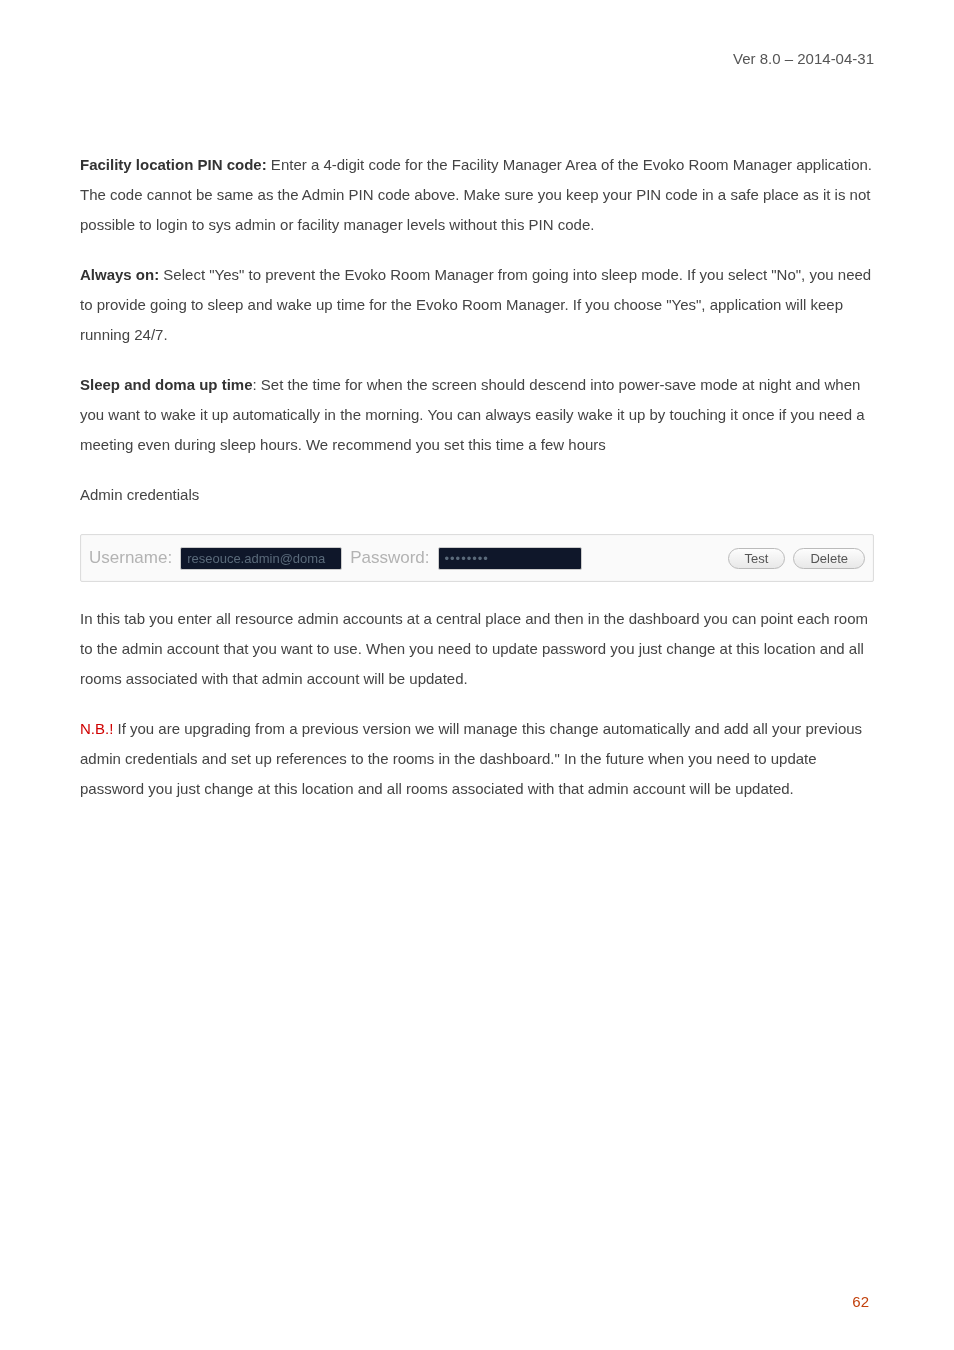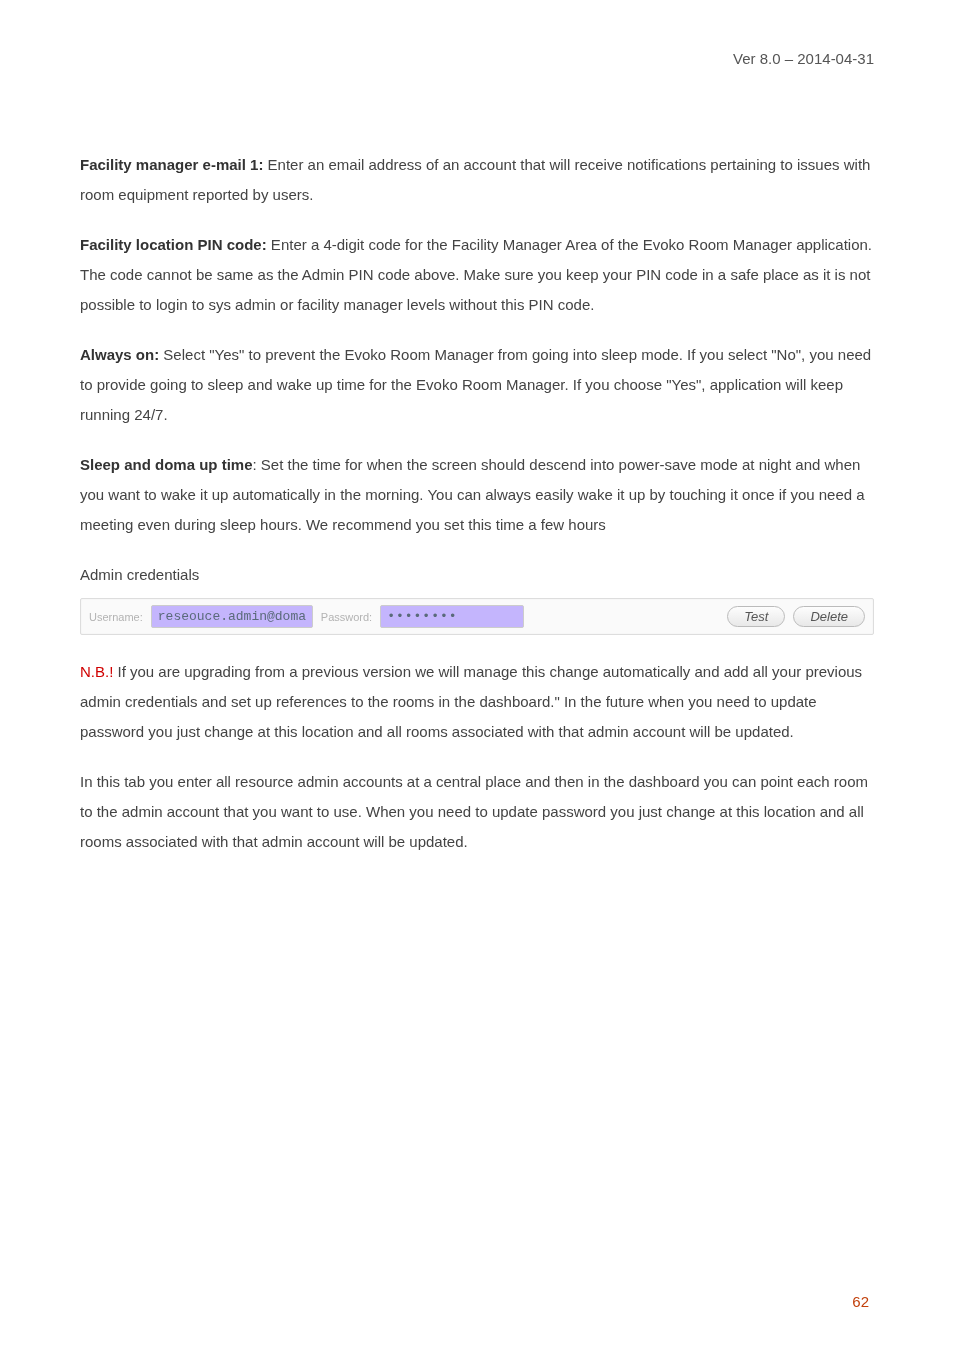--- a/index.html
+++ b/index.html
@@ -27,89 +27,85 @@
     color: #444;
   }
   .content p {
     margin: 0 0 20px 0;
   }
   .bold {
     font-weight: bold;
     color: #333;
   }
   .subheading {
-    margin: 10px 0 8px 0;
+    margin: 10px 0 24px 0;
     font-size: 15px;
   }
   .cred-row {
     border: 1px solid #ddd;
     border-radius: 2px;
     padding: 6px 8px;
     display: flex;
     align-items: center;
     gap: 8px;
     background: #fafafa;
     margin-bottom: 22px;
     box-shadow: inset 0 0 2px rgba(0,0,0,0.05);
   }
   .field-label {
     color: #b3b3b3;
-    font-size: 11px;
+    font-size: 17px;
   }
   .text-input {
     border: 1px solid #ccc;
     border-radius: 2px;
     font-size: 13px;
     padding: 3px 6px;
     color: #5a6a7a;
-    background: #c4b5fd;
-    font-family: Liberation Mono, monospace;
+    background: #0f172a;
+    font-family: Liberation Sans, sans-serif;
   }
   .username-input {
     width: 148px;
   }
   .password-input {
     width: 130px;
     letter-spacing: 1px;
   }
   .spacer {
     flex: 1;
   }
   .pill-btn {
     border: 1px solid #bbb;
     border-radius: 12px;
     background: linear-gradient(#fdfdfd,#e8e8e8);
     font-size: 13px;
     padding: 2px 16px;
     color: #555;
     cursor: pointer;
     font-family: inherit;
-    font-style: italic;
   }
   .red {
     color: #d00000;
   }
   .page-num {
     position: absolute;
     bottom: 40px;
     right: 85px;
     font-size: 15px;
     color: #c2410c;
   }
 </style>
 </head>
 <body>
 
 <div class="header-version">Ver 8.0 – 2014-04-31</div>
 
 <div class="content">
 
-  <p>
-    <span class="bold">Facility manager e-mail 1:</span><span> Enter an email address of an account that will receive notifications pertaining to issues with room equipment reported by users.</span>
-  </p>
 
 
   <p>
     <span class="bold">Facility location PIN code:</span><span> Enter a 4-digit code for the Facility Manager Area of the Evoko Room Manager application. The code cannot be same as the Admin PIN code above. Make sure you keep your PIN code in a safe place as it is not possible to login to sys admin or facility manager levels without this PIN code.</span>
   </p>
 
   <p>
     <span class="bold">Always on:</span><span> Select "Yes" to prevent the Evoko Room Manager from going into sleep mode. If you select "No", you need to provide going to sleep and wake up time for the Evoko Room Manager. If you choose "Yes", application will keep running 24/7.</span>
   </p>
 
@@ -122,21 +118,21 @@
   <div class="cred-row">
     <span class="field-label">Username:</span>
     <input class="text-input username-input" type="text" value="reseouce.admin@doma" style="">
     <span class="field-label">Password:</span>
     <input class="text-input password-input" type="text" value="••••••••" style="">
     <span class="spacer"></span>
     <button class="pill-btn">Test</button>
     <button class="pill-btn">Delete</button>
   </div>
 
+  <p>In this tab you enter all resource admin accounts at a central place and then in the dashboard you can point each room to the admin account that you want to use. When you need to update password you just change at this location and all rooms associated with that admin account will be updated.</p>
+
   <p>
     <span class="red">N.B.!</span><span> If you are upgrading from a previous version we will manage this change automatically and add all your previous admin credentials and set up references to the rooms in the dashboard." In the future when you need to update password you just change at this location and all rooms associated with that admin account will be updated.</span>
   </p>
-
-  <p>In this tab you enter all resource admin accounts at a central place and then in the dashboard you can point each room to the admin account that you want to use. When you need to update password you just change at this location and all rooms associated with that admin account will be updated.</p>
 
 </div>
 
 <div class="page-num">62</div>
 
 </body></html>

